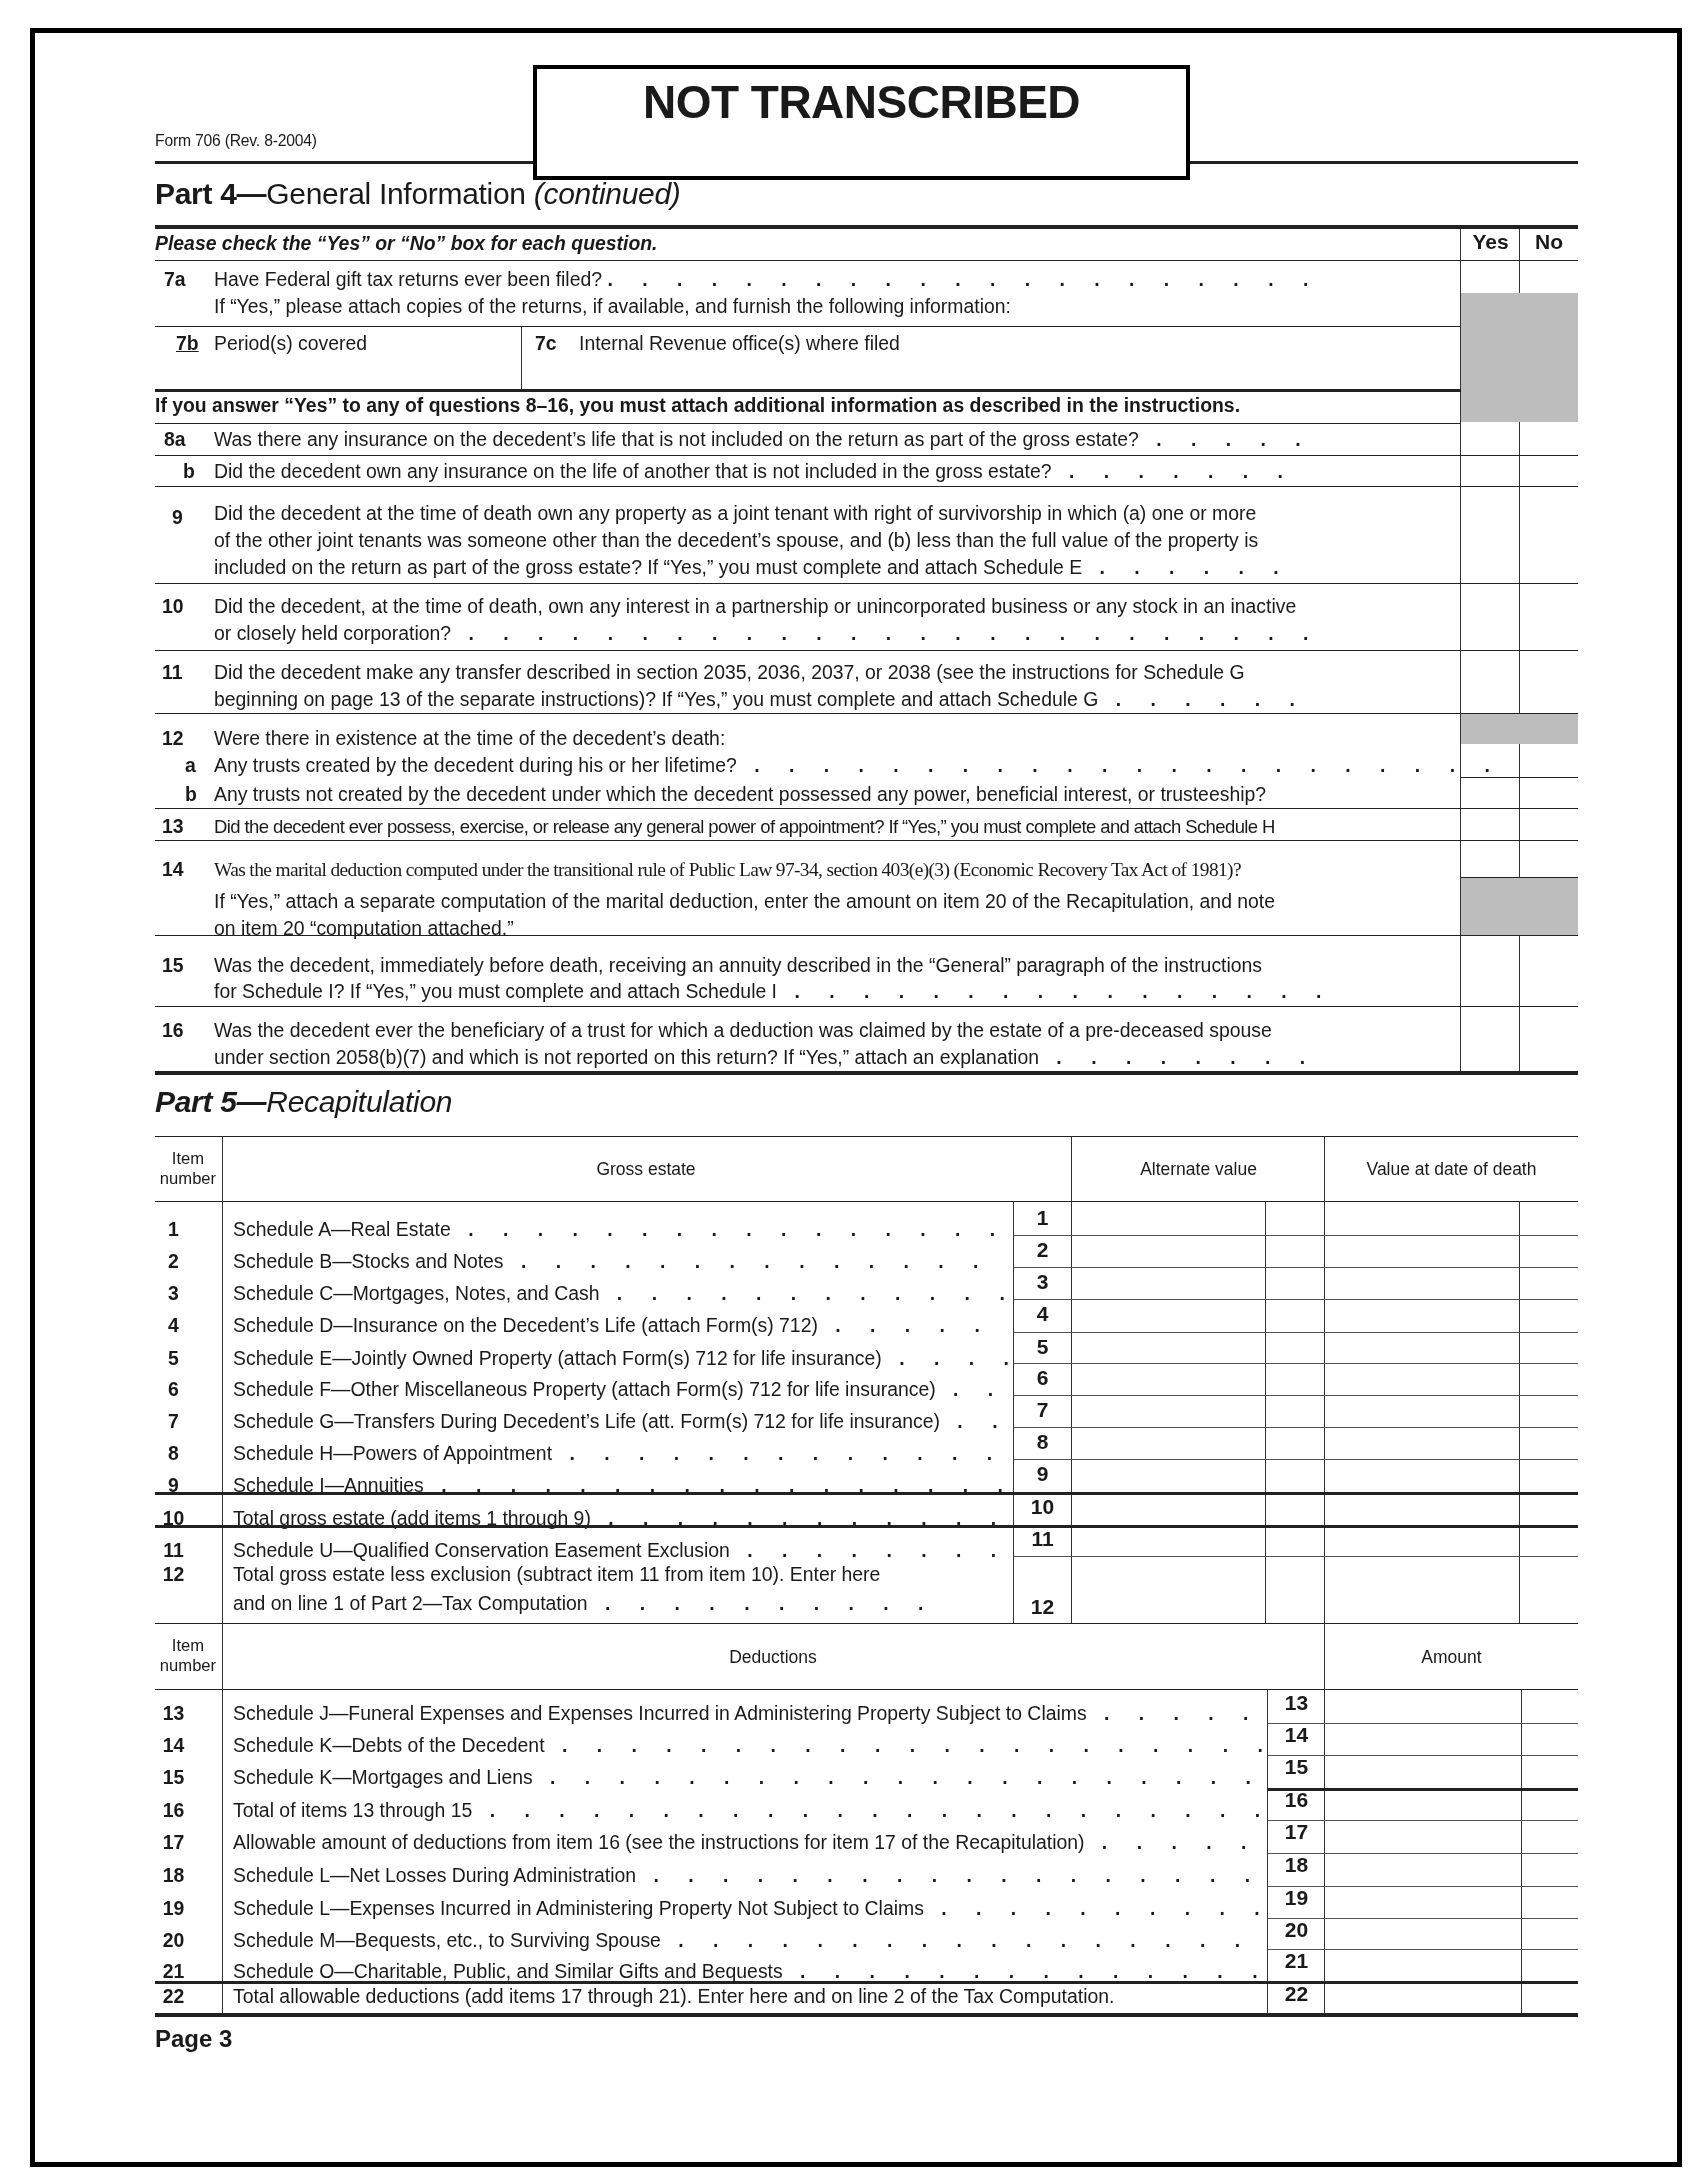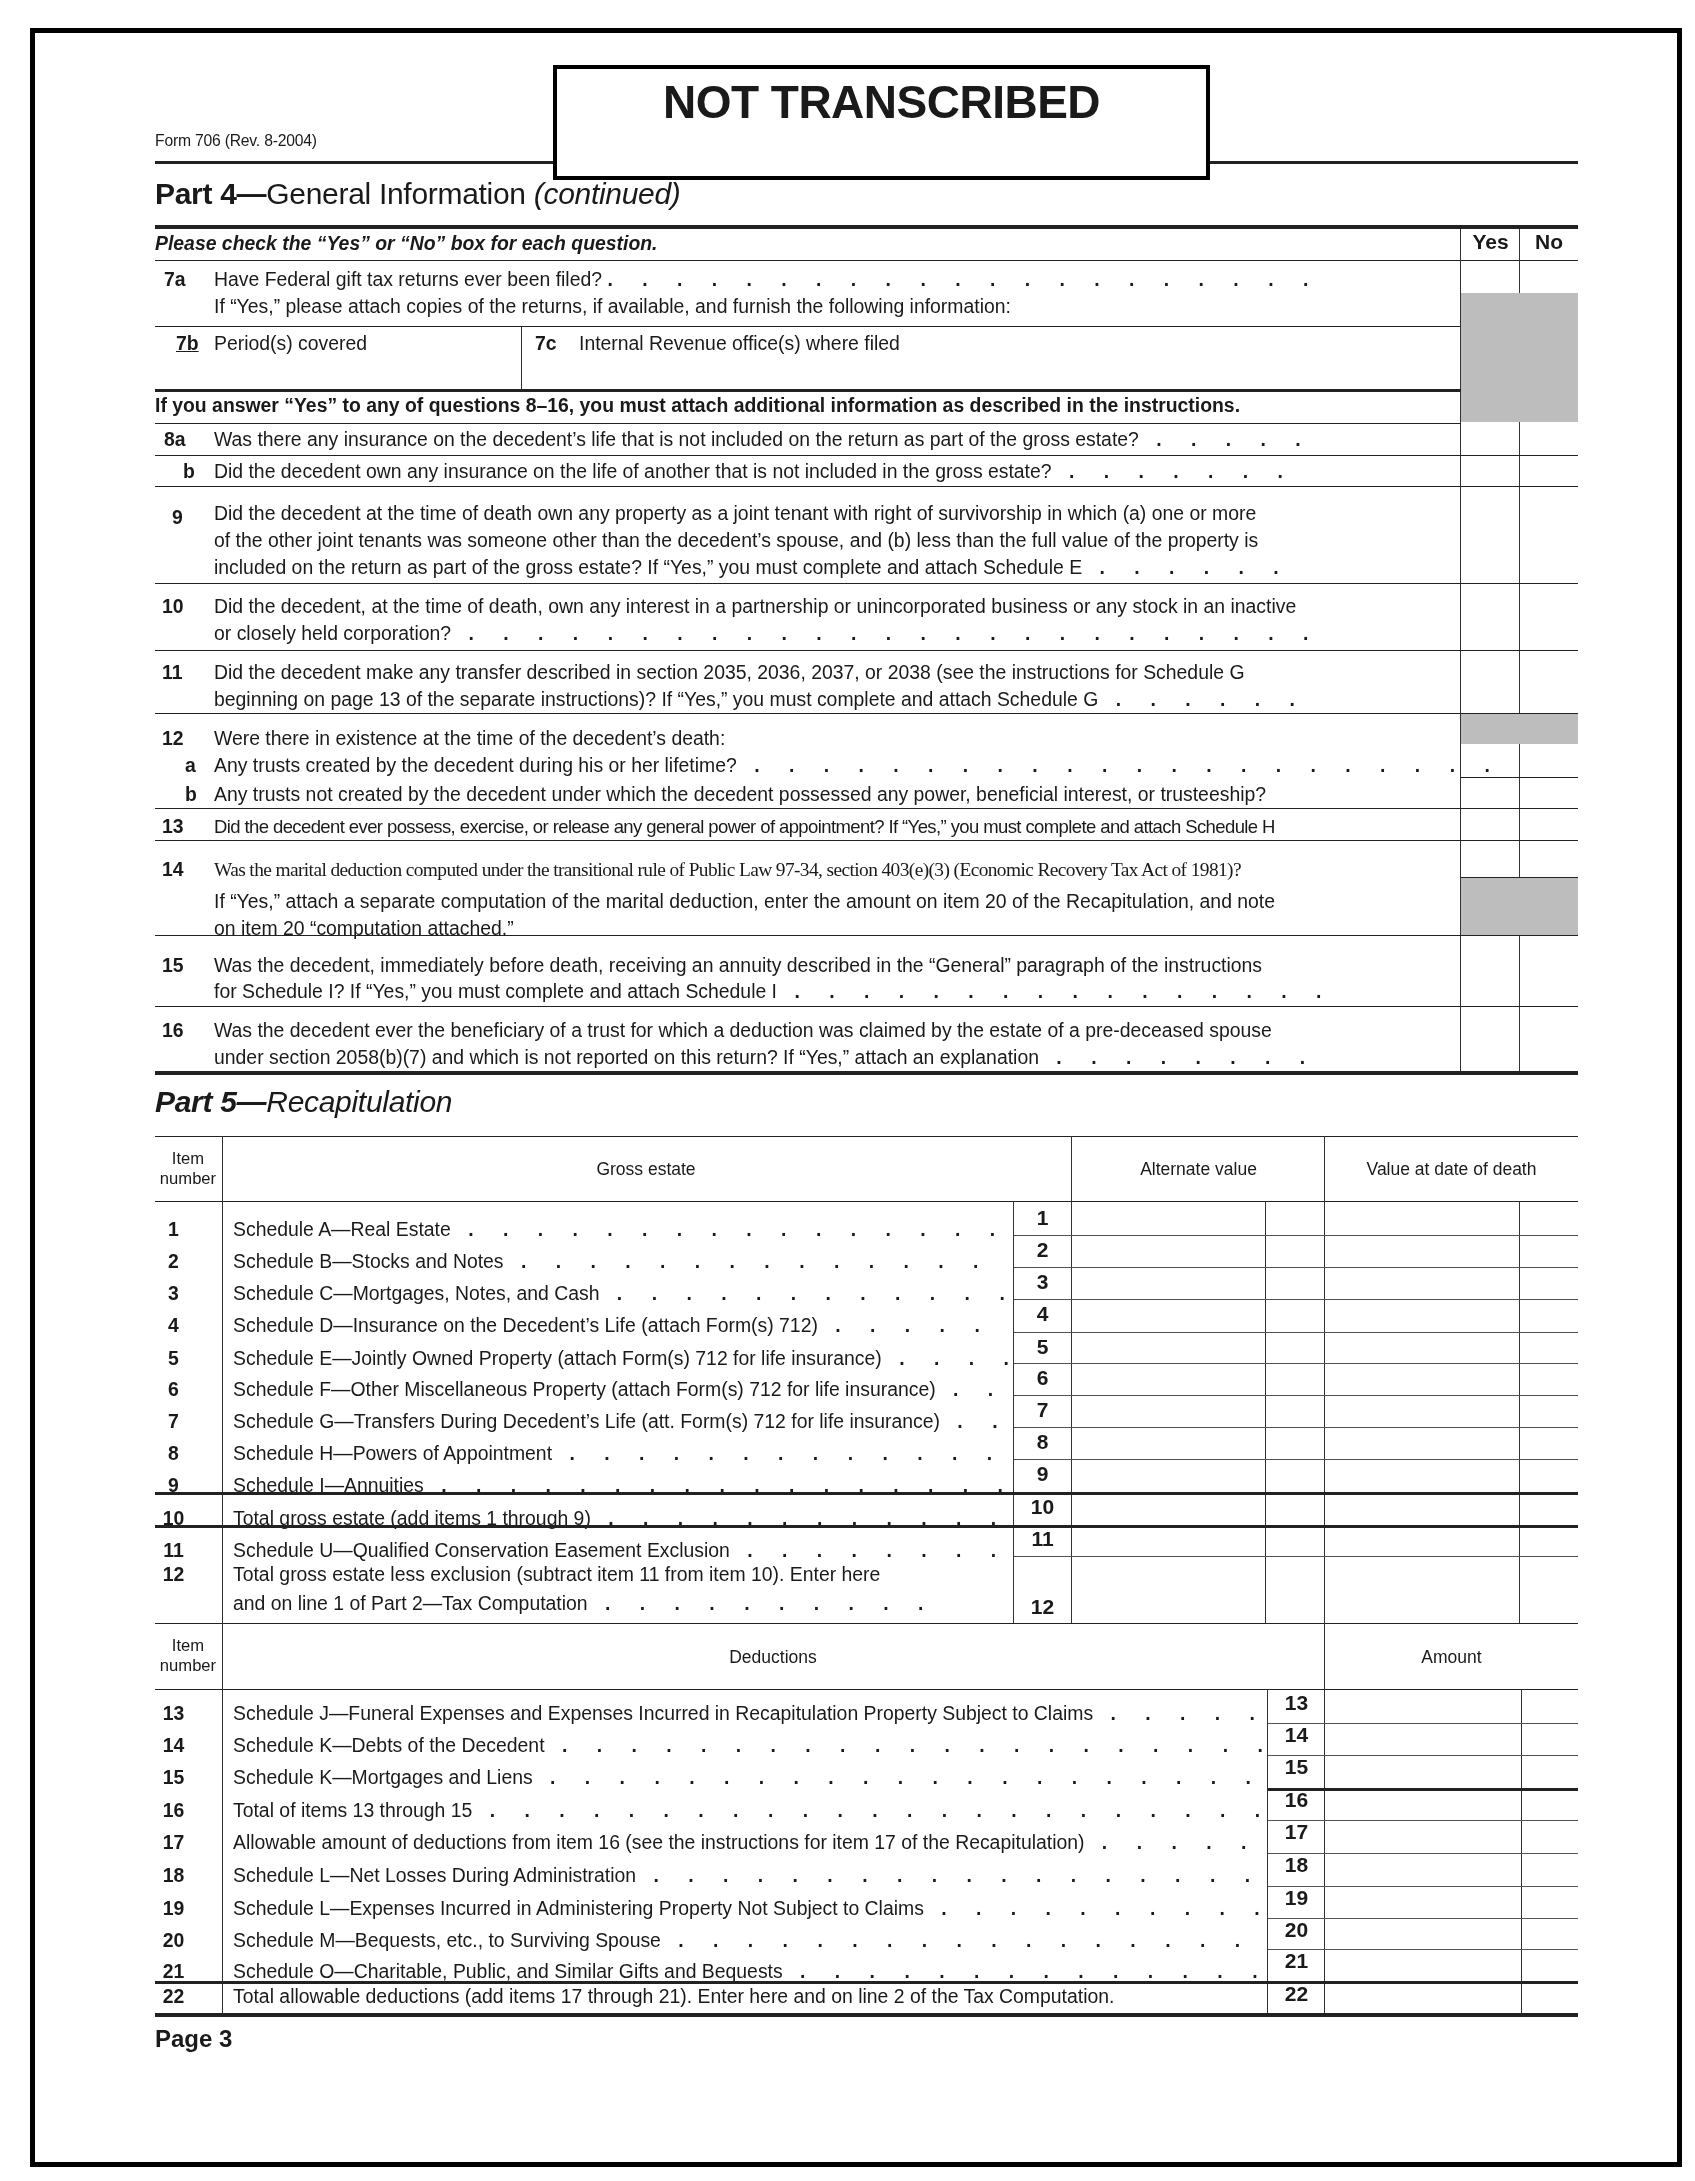--- a/index.html
+++ b/index.html
@@ -4,21 +4,21 @@
 <style>
   * { box-sizing: border-box; margin: 0; padding: 0; }
   html, body { width: 1695px; height: 2182px; background: #ffffff; overflow: hidden; }
   body { position: relative; font-family: "Liberation Sans", "DejaVu Sans", sans-serif; color: #1a1a1a; }
 
   .page-border { position: absolute; left: 30px; top: 28px; width: 1652px; height: 2139px; border: 5.5px solid #000; }
 
   .form-id { position: absolute; left: 155px; top: 132px; font-size: 15.7px; letter-spacing: -0.2px; }
   .header-rule { position: absolute; left: 155px; top: 161px; width: 1423px; height: 2.8px; background: #222; }
 
-  .nt-box { position: absolute; left: 533px; top: 65px; width: 657px; height: 115px; border: 4.6px solid #000; background: #fff; text-align: center; margin-left: 20px; }
+  .nt-box { position: absolute; left: 533px; top: 65px; width: 657px; height: 115px; border: 4.6px solid #000; background: #fff; text-align: center; }
   .nt-box span { display: block; margin-top: 5.5px; font-size: 46px; font-weight: bold; letter-spacing: -0.5px; }
 
   .part-title { position: absolute; left: 155px; font-size: 30px; letter-spacing: -0.3px; }
   .part-title b { font-weight: bold; }
   .part-title i { font-style: italic; }
 
   .rule { position: absolute; left: 155px; background: #222; }
   .vline { position: absolute; background: #333; width: 1.4px; }
 
   .txt { position: absolute; font-size: 19.4px; line-height: 27px; white-space: nowrap; }
@@ -282,21 +282,21 @@
 <div class="p5-head" style="left:1325px; top:1647px; width:253px;">Amount</div>
 <div class="rule" style="top:1689px; width:1423px; height:1.4px;"></div>
 
 <div class="vline" style="left:222px; top:1623px; height:391px;"></div>
 <div class="vline" style="left:1267px; top:1689px; height:326px;"></div>
 <div class="vline" style="left:1324px; top:1623px; height:391px;"></div>
 <div class="vline" style="left:1521px; top:1689px; height:326px;"></div>
 
 <div id="deduction-rows">
     <div class="p5-num" style="left:155px; top:1702px;">13</div>
-    <div class="p5-text" style="left:233px; top:1702px; width:1029px; overflow:hidden;"><span>Schedule J—Funeral Expenses and Expenses Incurred in Recapitulation Property Subject to Claims</span><span class="dots"> . . . . . . . . . . . . . . . . . . . . . . . . . . . . . . . . . . . . . . .</span></div>
+    <div class="p5-text" style="left:233px; top:1702px; width:1029px; overflow:hidden;"><span>Schedule J—Funeral Expenses and Expenses Incurred in Administering Property Subject to Claims</span><span class="dots"> . . . . . . . . . . . . . . . . . . . . . . . . . . . . . . . . . . . . . . .</span></div>
     <div class="p5-line" style="left:1268px; top:1691px;">13</div>
     <div class="input-cell" style="left:1325px; top:1691px; width:195px; height:31px;"></div>
     <div class="input-cell" style="left:1522px; top:1691px; width:56px; height:31px;"></div>
     <div class="rule" style="left:1268px; top:1723px; width:310px; height:1.4px; background:#555;"></div>
     <div class="p5-num" style="left:155px; top:1734px;">14</div>
     <div class="p5-text" style="left:233px; top:1734px; width:1029px; overflow:hidden;"><span>Schedule K—Debts of the Decedent</span><span class="dots"> . . . . . . . . . . . . . . . . . . . . . . . . . . . . . . . . . . . . . . .</span></div>
     <div class="p5-line" style="left:1268px; top:1723px;">14</div>
     <div class="input-cell" style="left:1325px; top:1723px; width:195px; height:31px;"></div>
     <div class="input-cell" style="left:1522px; top:1723px; width:56px; height:31px;"></div>
     <div class="rule" style="left:1268px; top:1755px; width:310px; height:1.4px; background:#555;"></div>

